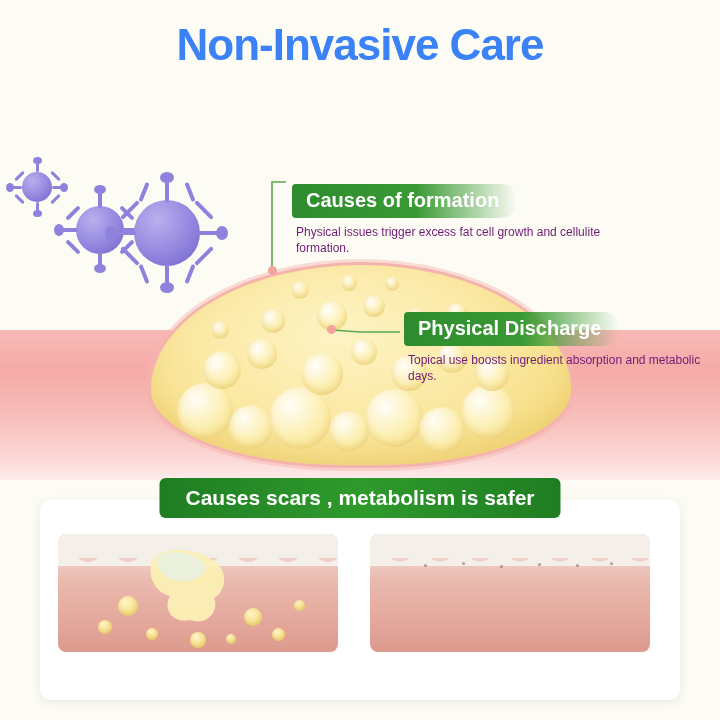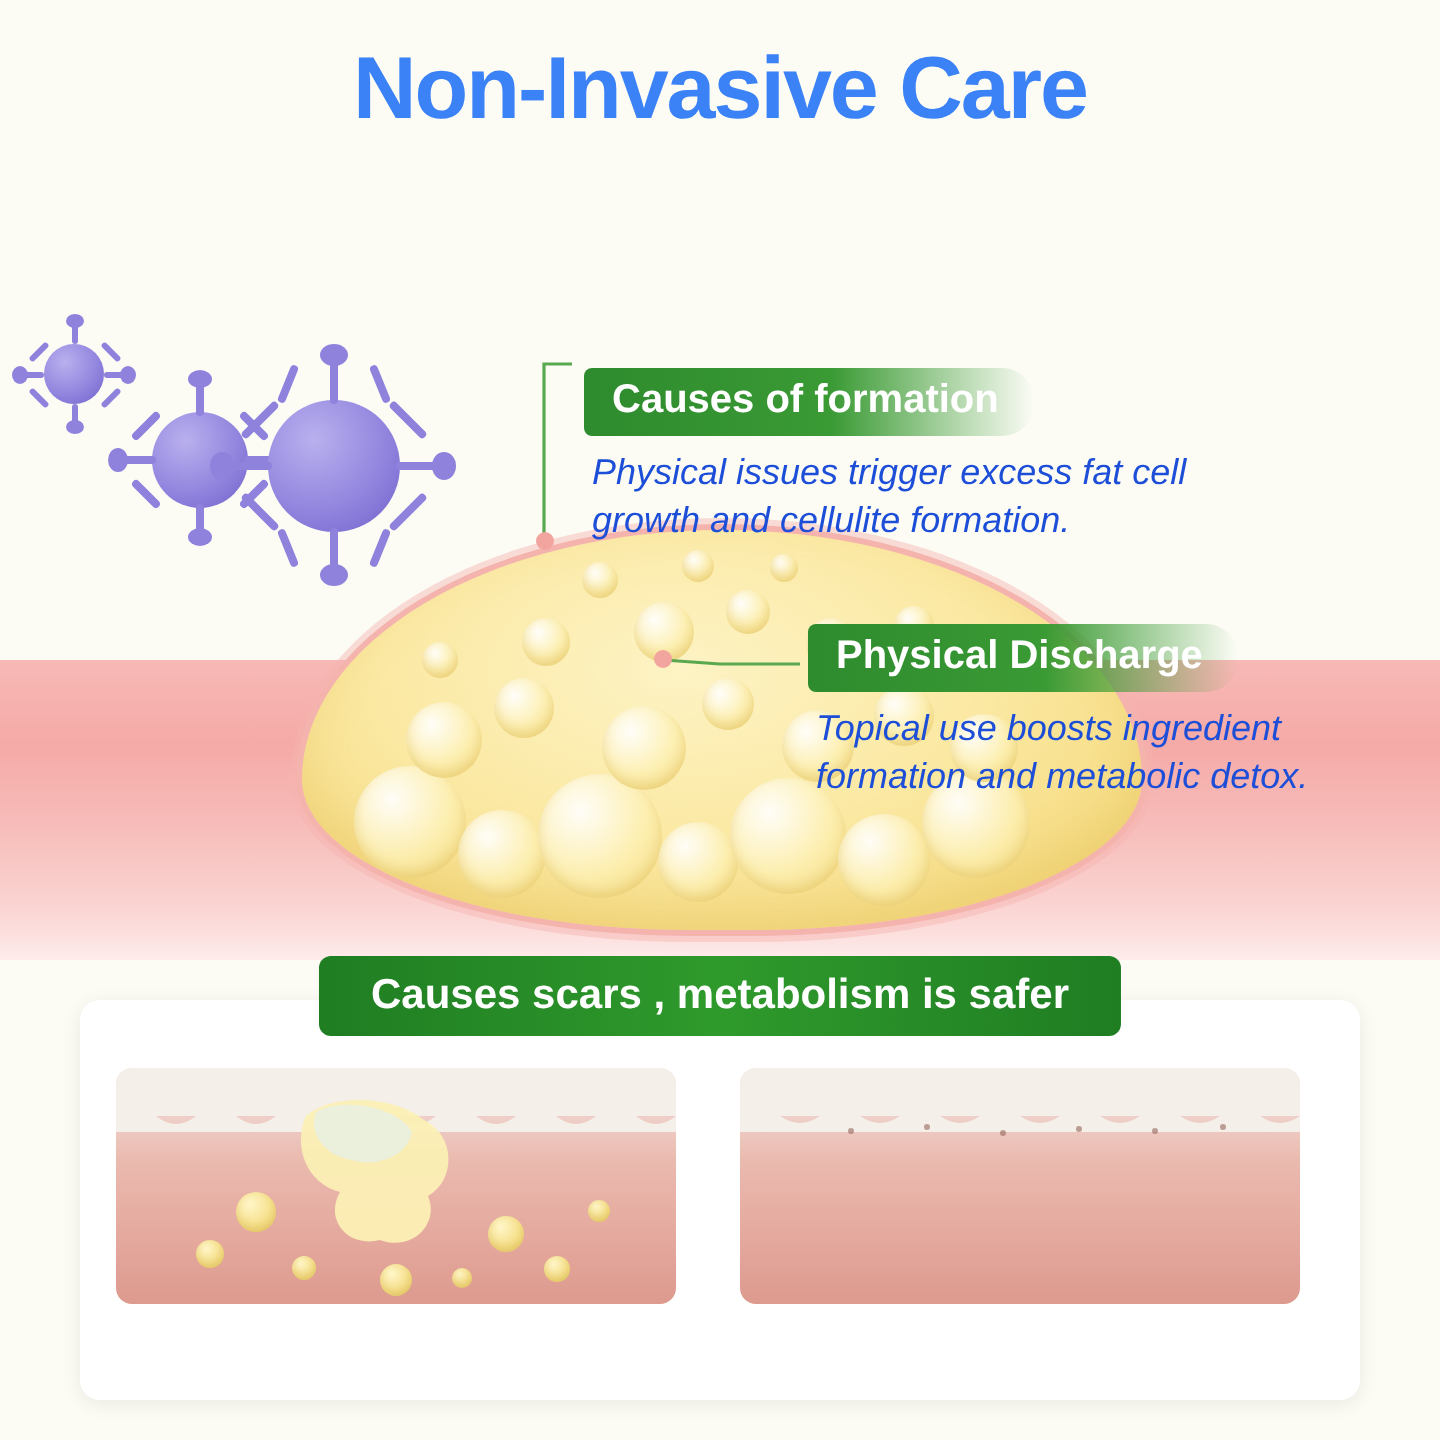--- a/index.html
+++ b/index.html
@@ -48,23 +48,22 @@
 
   
   .callout{position:absolute;}
   .callout .tag{
     display:inline-block;
     background:linear-gradient(90deg,#2e8b2e 0%, #3a9a34 55%, rgba(96,176,80,0) 100%);
     color:#ffffff;font-size:20px;font-weight:bold;
     padding:5px 18px 6px 14px;border-radius:4px 16px 16px 4px;white-space:nowrap;
   }
   .callout .body{
-    color:#1d4ed8;font-size:18px;line-height:1.35;margin-top:6px;padding-left:4px;
+    color:#701a75;font-size:12px;line-height:1.35;margin-top:6px;padding-left:4px;
     max-width:330px;
-    font-style:italic;
   }
   .callout.one{left:292px;top:160px;margin-top:24px;}
   .callout.two{left:404px;top:312px;}
 
   .leader{position:absolute;stroke:#5aa84f;stroke-width:1.6;fill:none;}
   .dot{position:absolute;width:9px;height:9px;border-radius:50%;background:#f2a49e;}
 
   
   .bottom{
     position:absolute;left:40px;top:500px;width:640px;height:200px;
@@ -199,21 +198,21 @@
   <div class="dot" style="left:268px;top:266px;"></div>
   <div class="dot" style="left:327px;top:325px;"></div>
 
   <div class="callout one">
     <div class="tag">Causes of formation</div>
     <div class="body">Physical issues trigger excess fat cell growth and cellulite formation.</div>
   </div>
 
   <div class="callout two">
     <div class="tag">Physical Discharge</div>
-    <div class="body">Topical use boosts ingredient formation and metabolic detox.</div>
+    <div class="body">Topical use boosts ingredient absorption and metabolic days.</div>
   </div>
 
   <div class="bottom">
     <div class="banner">Causes scars , metabolism is safer</div>
 
     <div class="panel left">
       <div class="derm-top"></div>
       <svg class="wave" viewBox="0 0 280 18" preserveAspectRatio="none">
         <path d="M0,10 Q10,2 20,10 T40,10 T60,10 T80,10 T100,10 T120,10 T140,10 T160,10 T180,10 T200,10 T220,10 T240,10 T260,10 T280,10 L280,18 L0,18 Z" fill="#f4efe9"></path>
       </svg>

